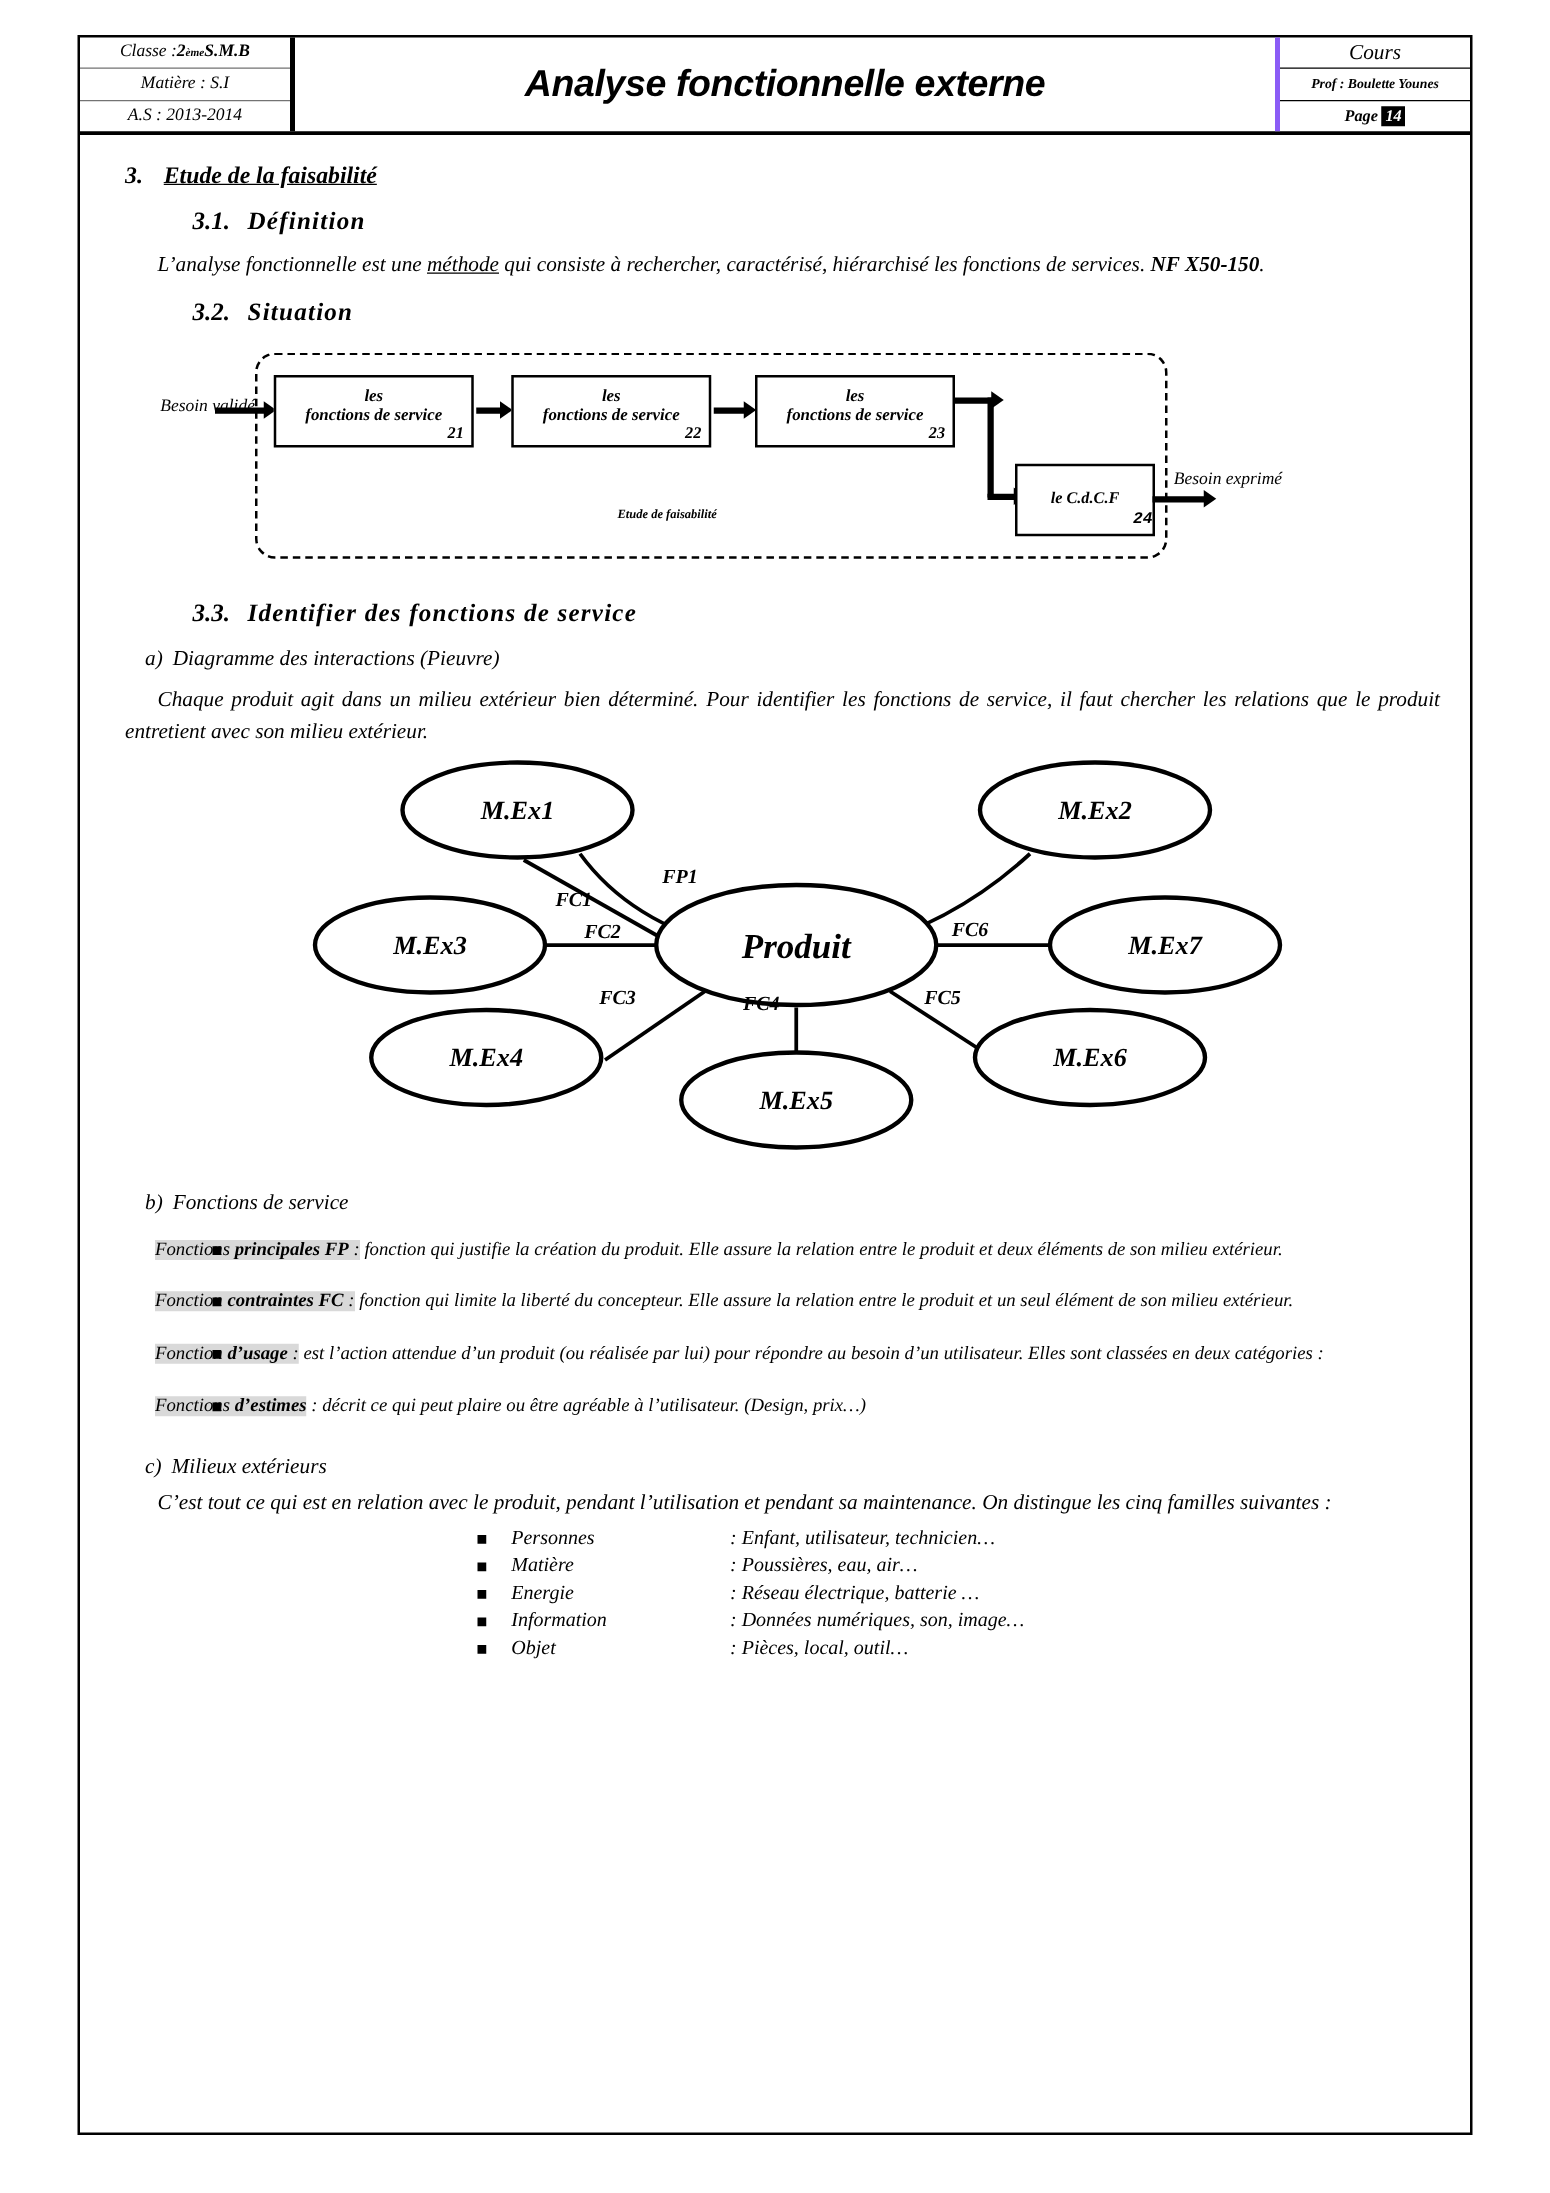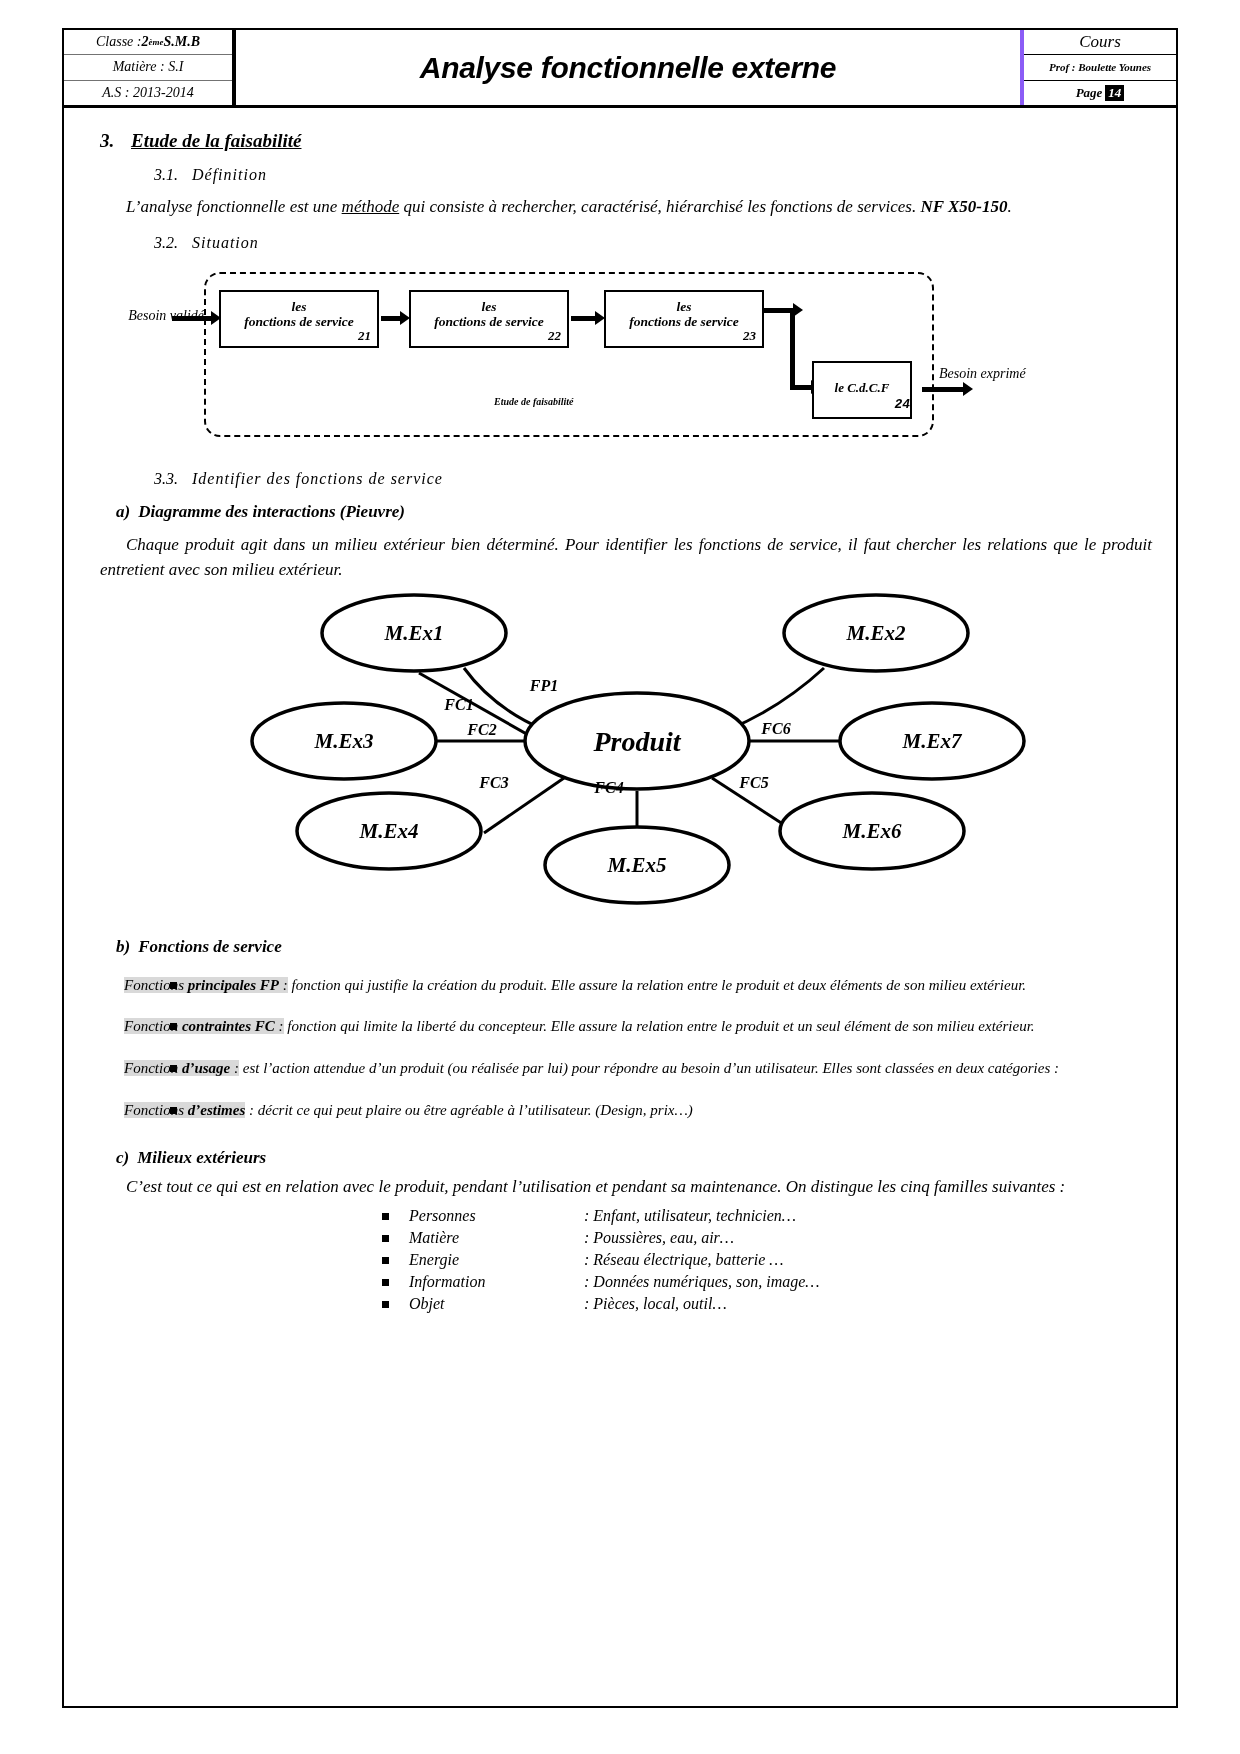--- a/index.html
+++ b/index.html
@@ -54,33 +54,33 @@
   .pagenum{background:#000;color:#fff;padding:0 3px;margin-left:3px;font-weight:bold;}
 
   
   .content{position:absolute;left:64px;top:112px;width:1112px;}
   .h3{
     font-size:19px;font-weight:bold;font-style:italic;
     margin:18px 0 0 36px;
   }
   .h3 .u{text-decoration:underline;}
   .h4{
-    font-size:16px;font-weight:normal;font-style:italic;
+    font-size:20px;font-weight:bold;font-style:italic;
     margin:14px 16px 0 90px;letter-spacing:1px;
   }
   .h4 .num{letter-spacing:0;margin-right:14px;}
   .para{
     font-size:17px;font-style:italic;line-height:1.5;
     margin:10px 0 0 0;padding:0 24px 0 56px;text-align:justify;
   }
   .para.first-indent{text-indent:26px;padding-left:36px;}
   .para .u{text-decoration:underline;}
   .para b{font-weight:bold;}
   .hletter{
-    font-size:17px;font-weight:bold;font-style:italic;margin:14px 0 0 52px;
+    font-size:17px;font-weight:normal;font-style:italic;margin:14px 0 0 52px;
   }
   .hletter .lt{margin-right:8px;}
 
   
   .flow-wrap{position:relative;height:190px;margin-top:14px;}
   .dashed-box{
     position:absolute;left:140px;top:6px;width:730px;height:165px;
     border:2px dashed #000;border-radius:16px;box-sizing:border-box;
   }
   .fbox{
@@ -88,21 +88,21 @@
     background:#fff;box-sizing:border-box;
     font-size:13.5px;font-style:italic;font-weight:bold;text-align:center;
     line-height:1.15;padding-top:7px;
   }
   .fbox .bnum{
     position:absolute;right:6px;bottom:2px;font-size:13px;font-weight:bold;font-style:italic;
   }
   #fbox1{left:155px;top:24px;}
   #fbox2{left:345px;top:24px;}
   #fbox3{left:540px;top:24px;}
-  #fbox4{left:748px;top:95px;width:100px;height:58px;padding-top:18px;font-size:13px;}
+  #fbox4{left:748px;top:95px;width:112px;height:58px;padding-top:18px;font-size:13px;}
   #fbox4 .bnum{right:0;bottom:4px;font-family:Liberation Mono, monospace;}
   .arrow{position:absolute;height:5px;background:#000;}
   .arrow::after{
     content:"";position:absolute;right:-9px;top:-5px;
     border-left:10px solid #000;border-top:7px solid transparent;border-bottom:7px solid transparent;
   }
   .vline{position:absolute;width:5px;background:#000;}
   .lbl-in{
     position:absolute;left:0px;top:42px;font-size:14px;font-style:italic;width:140px;text-align:right;
   }

